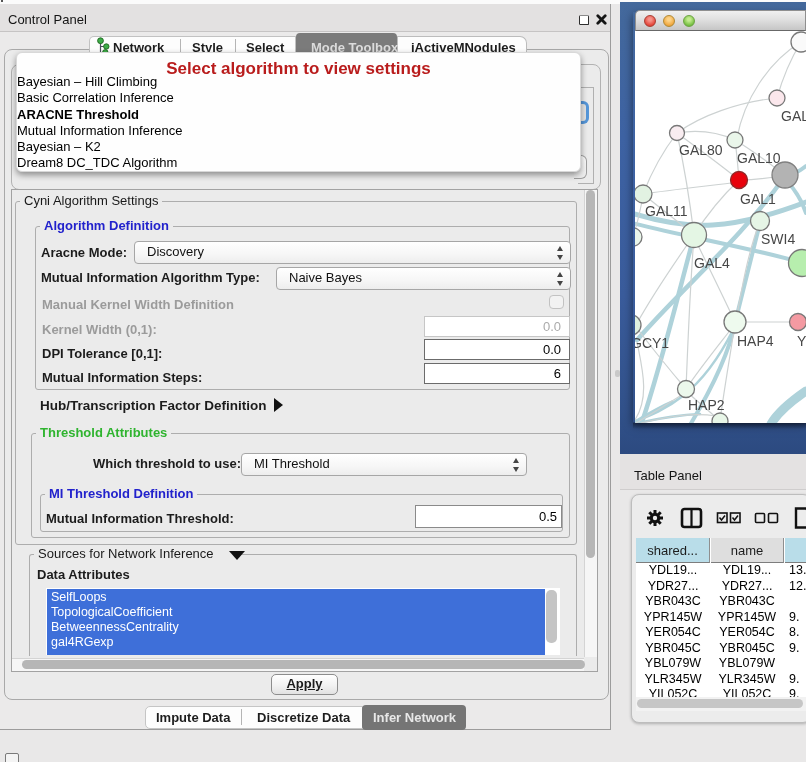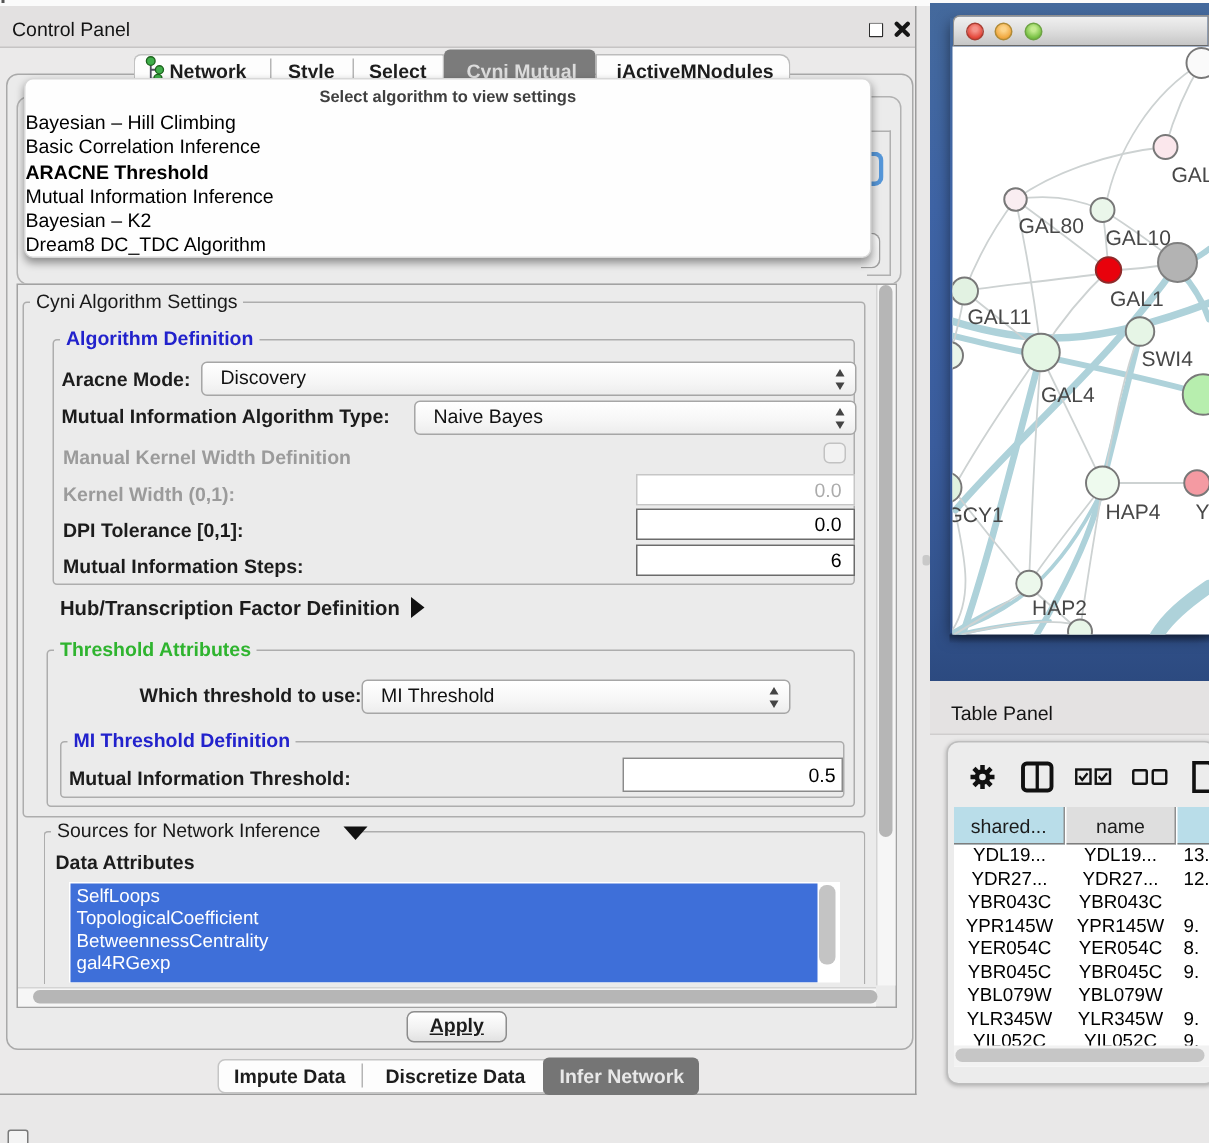--- a/index.html
+++ b/index.html
@@ -44,21 +44,21 @@
 
 <svg class="abs" style="left:95px;top:36px;" width="16" height="19" viewBox="0 0 16 19">
   <path d="M5.5 5 L5.5 17 M5.5 10.5 L11 10.5 M5.5 16.5 L10 16.5" stroke="#4e4e5e" stroke-width="1.2" fill="none"></path>
   <circle cx="5.5" cy="4.7" r="2.9" fill="#3fae4a" stroke="#1e641e" stroke-width="0.9"></circle>
   <circle cx="11.3" cy="10.5" r="2.7" fill="#3fae4a" stroke="#1e641e" stroke-width="0.9"></circle>
   <circle cx="10.3" cy="16.3" r="2.7" fill="#3fae4a" stroke="#1e641e" stroke-width="0.9"></circle>
 </svg>
 <div class="abs" style="left:113px;top:40px;font-size:13px;font-weight:bold;color:#1d1d1d;">Network</div>
 <div class="abs" style="left:192px;top:40px;font-size:13px;font-weight:bold;color:#1d1d1d;">Style</div>
 <div class="abs" style="left:246px;top:40px;font-size:13px;font-weight:bold;color:#1d1d1d;">Select</div>
-<div class="abs" style="left:311px;top:40px;font-size:13px;font-weight:bold;color:#dcdcdc;">Cyni Mutual</div>
+<div class="abs" style="left:311px;top:40px;font-size:13px;font-weight:bold;color:#dcdcdc;">Mode Toolbox</div>
 <div class="abs" style="left:411px;top:40px;font-size:13px;font-weight:bold;color:#1d1d1d;">jActiveMNodules</div>
 
 <div class="abs" style="left:11px;top:64px;width:590px;height:126px;border:1px solid #b2b2b2;border-radius:8px;background:#ebebeb;"></div>
 <div class="abs" style="left:578px;top:87px;width:16px;height:97px;border-top:1px solid #b0b0b0;border-right:1px solid #b0b0b0;border-bottom:1px solid #b0b0b0;"></div>
 <div class="abs" style="left:577px;top:101px;width:12px;height:23px;border:3px solid #5596d8;border-left:none;border-radius:0 6px 6px 0;background:#e4e4e4;"></div>
 <div class="abs" style="left:574px;top:155px;width:13px;height:24px;border:1px solid #9e9e9e;border-left:none;border-radius:0 6px 6px 0;background:linear-gradient(180deg,#fdfdfd,#ececec);"></div>
 
 <div class="abs" style="left:11px;top:189px;width:587px;height:483px;background:#ebebeb;border:1px solid #a2a2a2;"></div>
 
 <div class="abs" style="left:584px;top:190px;width:13px;height:467px;background:#f6f6f6;border-left:1px solid #d4d4d4;"></div>
@@ -123,21 +123,21 @@
 <div class="abs" style="left:46px;top:588px;width:514px;height:67px;background:#fff;overflow:hidden;">
   <div class="abs" style="left:1px;top:1px;width:498px;height:66px;background:#3e6fd9;"></div>
   <div class="abs" style="left:5px;top:2px;color:#fff;font-size:12.5px;">SelfLoops</div>
   <div class="abs" style="left:5px;top:17px;color:#fff;font-size:12.5px;">TopologicalCoefficient</div>
   <div class="abs" style="left:5px;top:32px;color:#fff;font-size:12.5px;">BetweennessCentrality</div>
   <div class="abs" style="left:5px;top:47px;color:#fff;font-size:12.5px;">gal4RGexp</div>
   <div class="abs" style="left:500px;top:2px;width:11px;height:53px;background:#c4c4c4;border-radius:5px;"></div>
 </div>
 
 <div class="abs" style="left:16px;top:52px;width:565px;height:120px;background:#fefefe;border:1px solid #d8d8d8;border-radius:6px;box-shadow:0 3px 6px rgba(0,0,0,0.40);"></div>
-<div class="abs" style="left:16px;top:59px;width:565px;text-align:center;font-size:11px;font-weight:bold;color:#404040;">Select algorithm to view settings</div>
+<div class="abs" style="left:16px;top:59px;width:565px;text-align:center;font-size:17px;font-weight:bold;color:#b91c1c;">Select algorithm to view settings</div>
 <div class="abs" style="left:17px;top:74px;font-size:13px;line-height:16.3px;color:#000;">
 Bayesian – Hill Climbing<br>
 Basic Correlation Inference<br>
 <b>ARACNE Threshold</b><br>
 Mutual Information Inference<br>
 Bayesian – K2<br>
 Dream8 DC_TDC Algorithm
 </div>
 
 <div class="abs" style="left:271px;top:674px;width:67px;height:21px;background:linear-gradient(180deg,#ffffff,#f2f2f2 55%,#e2e2e2);border:1px solid #8d8d8d;border-radius:5px;text-align:center;font-weight:bold;font-size:13px;padding-top:1px;text-decoration:underline;">Apply</div>

